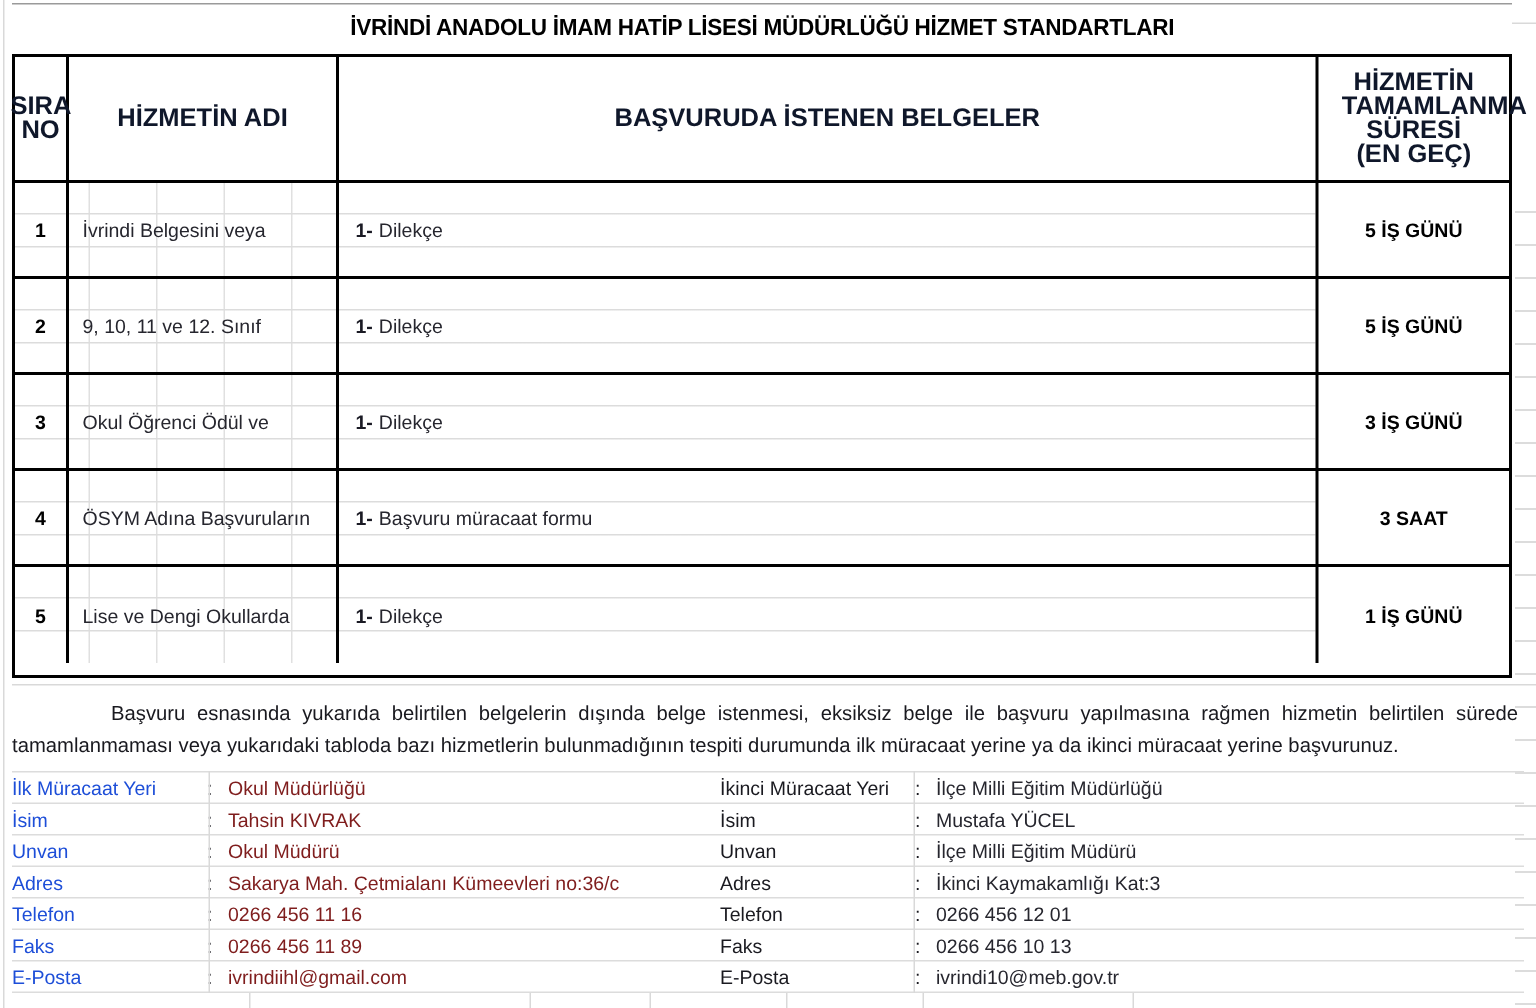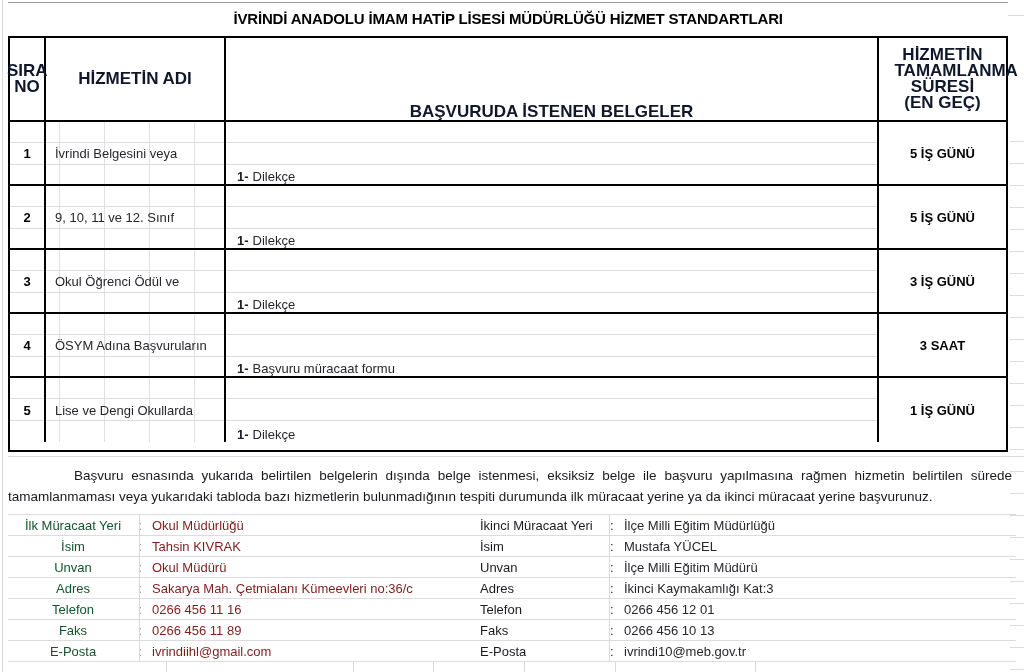--- a/index.html
+++ b/index.html
@@ -25,21 +25,21 @@
     border:2px solid #000;box-sizing:border-box;background:#fff;
   }
   .trow{display:flex;width:100%;box-sizing:border-box;border-bottom:2px solid #000;}
   .trow:last-child{border-bottom:none;}
   .trow.header{height:84px;}
   .trow.data{height:64px;}
   .tcell{box-sizing:border-box;border-right:2px solid #000;display:flex;align-items:center;position:relative;}
   .tcell:last-child{border-right:none;}
   .c-no{width:36px;justify-content:center;}
   .c-service{width:180px;padding-left:9px;}
-  .c-docs{width:653px;padding-left:11px;align-items:flex-end;}
+  .c-docs{width:653px;padding-left:11px;}
   .c-dur{width:127px;justify-content:center;text-align:right;}
   .header .tcell{justify-content:center;text-align:center;padding:0;}
   .header-label{font-weight:bold;font-size:17px;line-height:16px;color:#0f172a;}
   .c-dur .header-label{max-width:96px;}
   .no-label{font-weight:bold;font-size:13px;color:#000;}
   .service-label{font-size:13px;color:#26262e;}
   .docs-line{font-size:13px;color:#26262e;}
   .docs-num{font-weight:bold;color:#1a1a24;margin-right:4px;}
   .dur-label{font-weight:bold;font-size:13px;color:#000;}
   
@@ -59,21 +59,21 @@
     background-repeat:no-repeat;
   }
   
   .note{
     position:absolute;left:8px;top:465px;width:1004px;
     font-size:13.5px;line-height:21px;text-align:justify;text-indent:66px;color:#19191f;
   }
   
   .contacts{position:absolute;left:8px;top:514px;width:1008px;border-top:1px solid #dcdcdc;}
   .crow{display:flex;height:21px;box-sizing:border-box;border-bottom:1px solid #dcdcdc;align-items:center;font-size:13px;}
-  .cl-label{width:130px;color:#14532d;text-align:center;}
+  .cl-label{width:130px;color:#1d4ed8;}
   .cl-sep{width:14px;color:#1a1a20;}
   .cl-value{width:320px;color:#7f1d1d;}
   .cr-label{width:130px;margin-left:8px;color:#1a1a20;}
   .cr-sep{width:14px;color:#1a1a20;}
   .cr-value{flex:1;color:#26262e;}
   
   .right-strip{
     position:absolute;left:1010px;top:120px;width:14px;height:552px;
     background-image:repeating-linear-gradient(to bottom,transparent 0,transparent 21px,#dcdcdc 21px,#dcdcdc 22px);
   }

